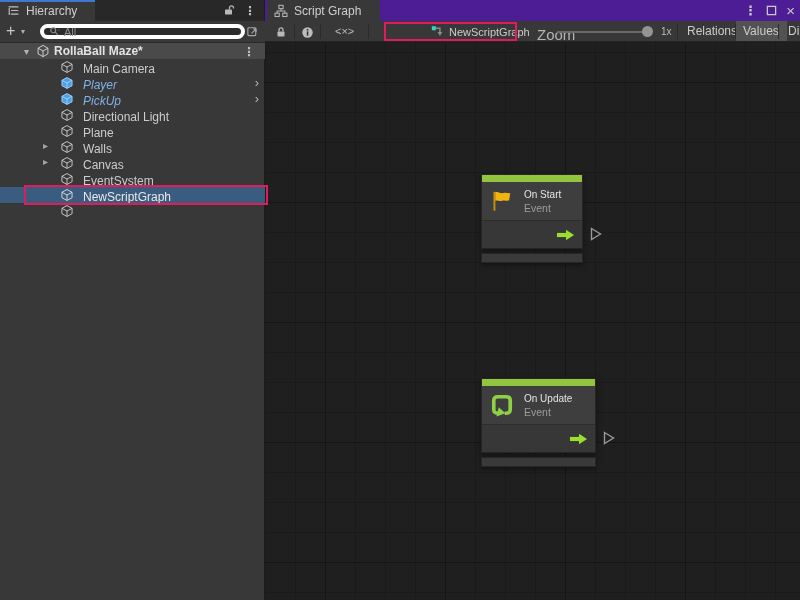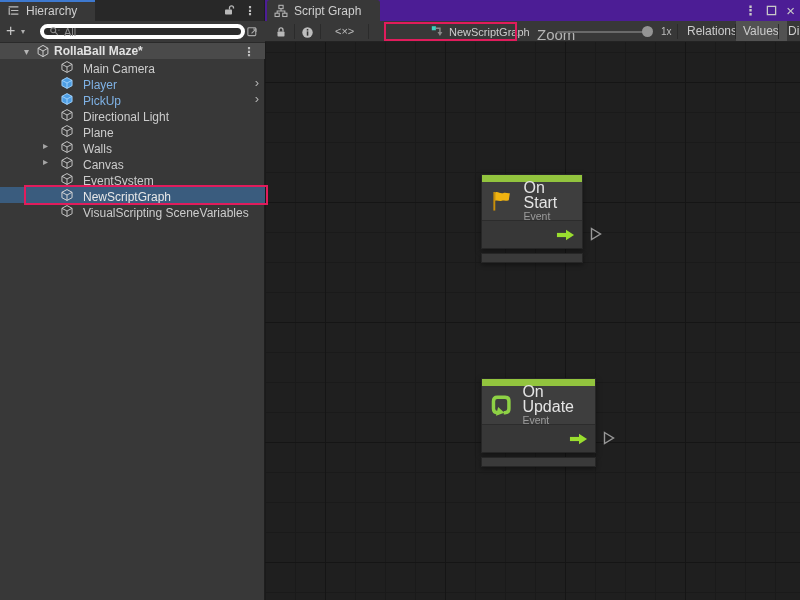--- a/index.html
+++ b/index.html
@@ -28,21 +28,21 @@
   .searchbox input { background:transparent; border:none; outline:none; color:#cfcfcf;
     font-size:11px; width:160px; margin-left:4px; font-family:inherit; }
   .searchbox input::placeholder { color:#8f8f8f; }
 
   .tree { position:absolute; left:0; top:43px; width:265px; bottom:0; }
   .scene-row { position:absolute; left:0; top:0; width:265px; height:16px; background:#4a4a4a;
     display:flex; align-items:center; }
   .scene-name { font-size:12px; font-weight:600; color:#e2e2e2; margin-left:4px; }
   .row { position:absolute; left:0; width:265px; height:16px; display:flex; align-items:center; }
   .row .label { font-size:12px; color:#cccccc; margin-left:5px; white-space:nowrap; }
-  .row.prefab .label { color:#7fb2e5; }
+  .row.prefab .label { color:#7fb2e5;font-style:italic; }
   .row.selected { background:#3a5c7e; }
   .row .cube { position:absolute; left:60px; top:1px; }
   .row .label { position:absolute; left:78px; top:3px;text-align:center; }
   .expander { position:absolute; left:43px; top:1px; color:#a5a5a5; font-size:10px; }
   .foldout { color:#b5b5b5; font-size:10px; margin-left:24px; }
   .rchev { position:absolute; right:6px; top:0px; color:#b3b3b3; font-size:13px; line-height:16px; }
 
   
   #graph-panel { position:absolute; left:265px; top:0; width:535px; height:600px; background:#2a2a2a; }
   .g-tabbar { position:absolute; left:0; top:0; width:535px; height:21px; background:#4c1d95; }
@@ -72,21 +72,21 @@
       linear-gradient(#1a1a1a 1px, transparent 1px),
       linear-gradient(90deg, #1a1a1a 1px, transparent 1px);
     background-size:120px 120px,120px 120px,30px 30px,30px 30px;
     background-position:0 40px,60px 0,0 10px,0 0; }
 
   .node { position:absolute; }
   .nbox { border:1px solid #262626; box-shadow:0 2px 6px rgba(0,0,0,.4); }
   .colorbar { height:7px; background:#92c43e; }
   .nhead { height:38px; background:#3e3e3e; display:flex; align-items:center; padding-left:7px; }
   .ntxt { margin-left:9px; }
-  .ntitle { font-size:16px; color:#e4e4e4; line-height:15px; }
+  .ntitle { font-size:10px; color:#e4e4e4; line-height:15px; }
   .nsub { font-size:10.5px; color:#9c9c9c; line-height:13px; }
   .nports { height:28px; background:#373737; border-top:1px solid #2c2c2c; position:relative; }
   .port-arrow { position:absolute; right:7px; top:8px; }
   .nfoot { height:10px; background:#3a3a3a; border:1px solid #262626; margin-top:4px;
     box-shadow:0 2px 5px rgba(0,0,0,.4); }
   .tri-port { position:absolute; }
 
   
   .annot { position:absolute; border:2px solid #e11c5c; pointer-events:none; }
 </style>
@@ -233,21 +233,20 @@
           </svg>
         <span class="label" style="color:#e8e8e8;">NewScriptGraph</span>
       </div>
       <div class="row" style="top:160px;">
         <svg class="cube" width="14" height="14" viewBox="0 0 16 16">
             <g fill="none" stroke="#c8c8c8" stroke-width="1.1">
               <path d="M8 1.8 L13.8 4.9 V11.1 L8 14.2 L2.2 11.1 V4.9 Z"></path>
               <path d="M2.2 4.9 L8 8 L13.8 4.9 M8 8 V14.2"></path>
             </g>
           </svg>
-        <span class="label">VisualScripting SceneVariables</span>
       </div>
     </div>
   </div>
 
   <div id="graph-panel">
     <div class="g-tabbar">
       <div class="tab" style="left:2px;width:113px;">
         <svg width="14" height="14" viewBox="0 0 16 16">
           <g fill="none" stroke="#b5b5b5" stroke-width="1.2">
             <rect x="5.6" y="1.5" width="4.8" height="3.8"></rect>

